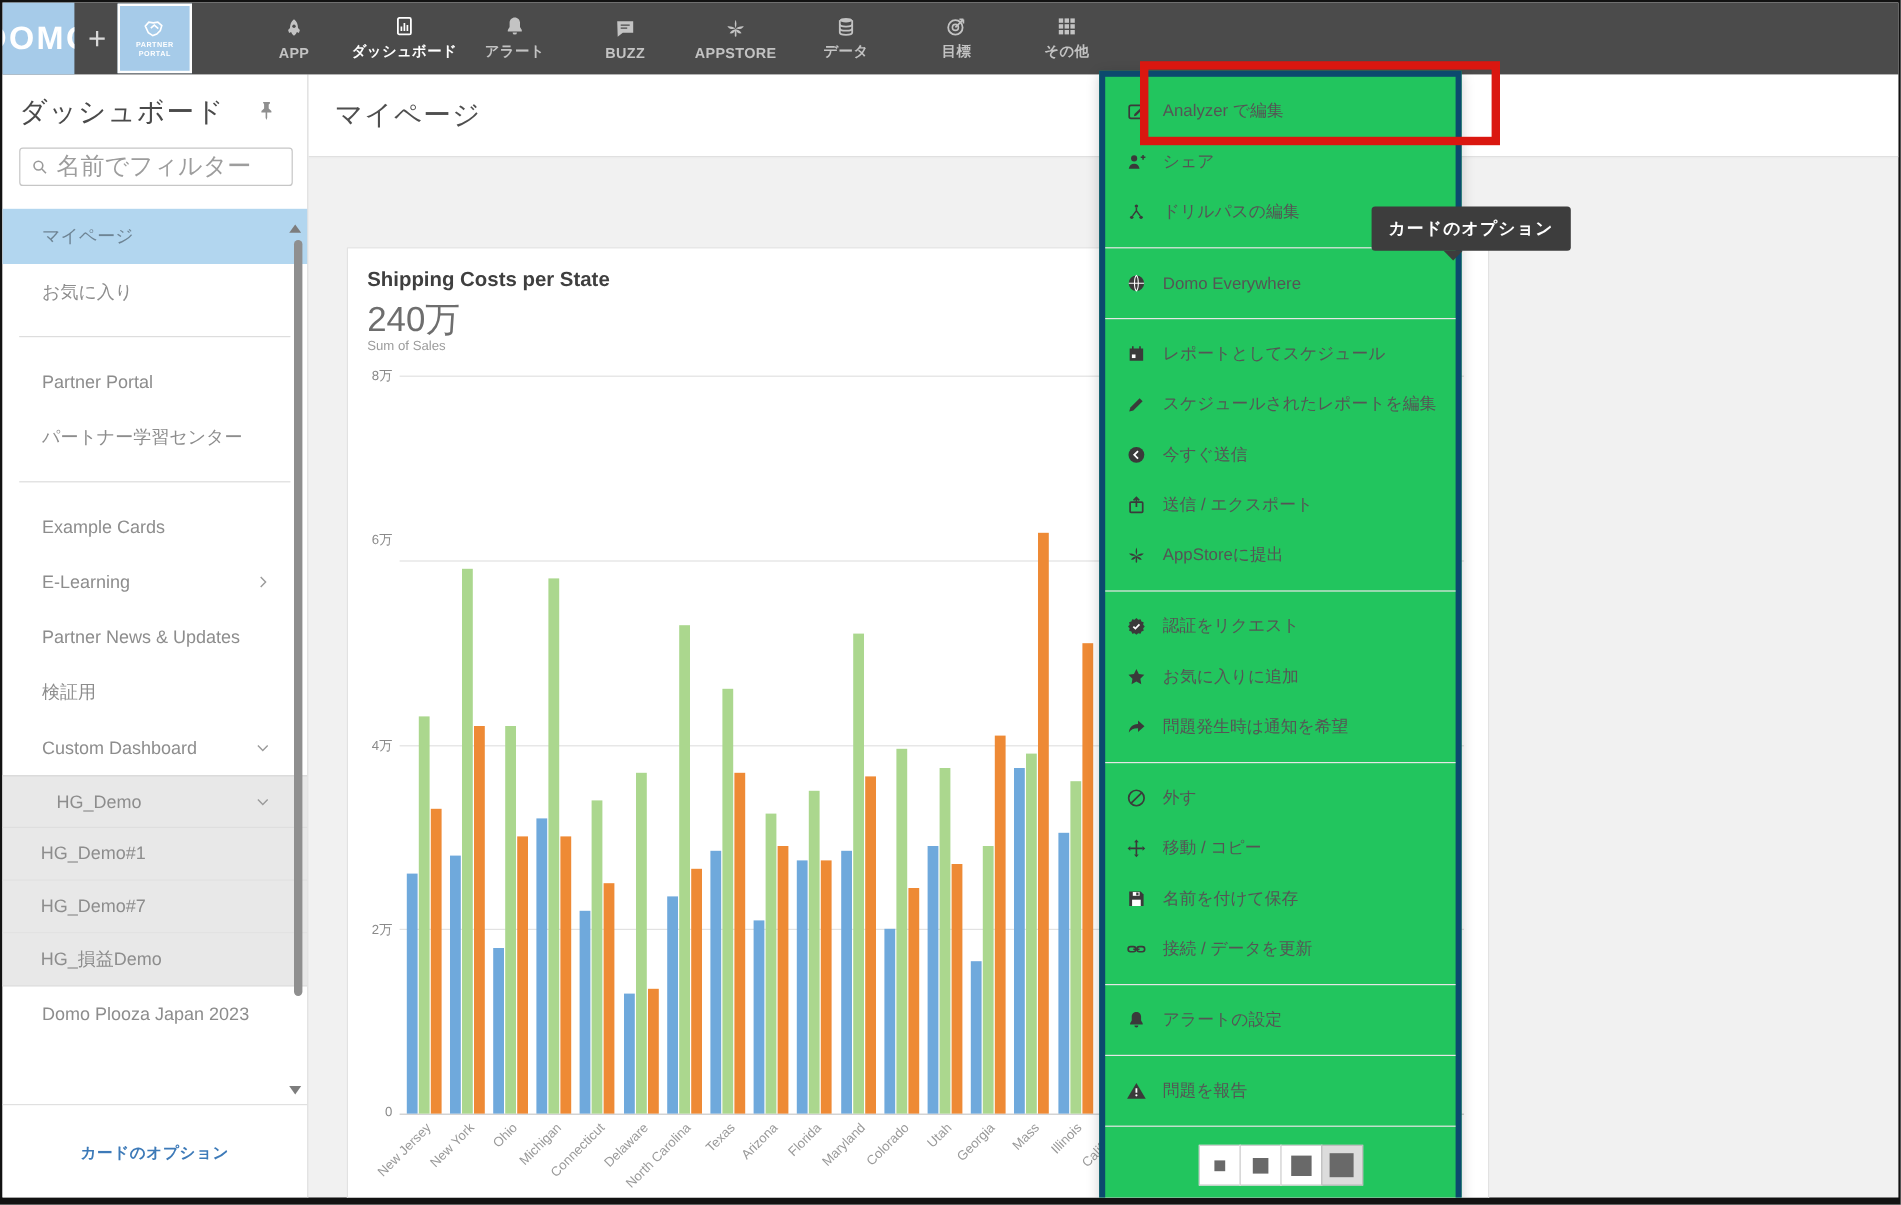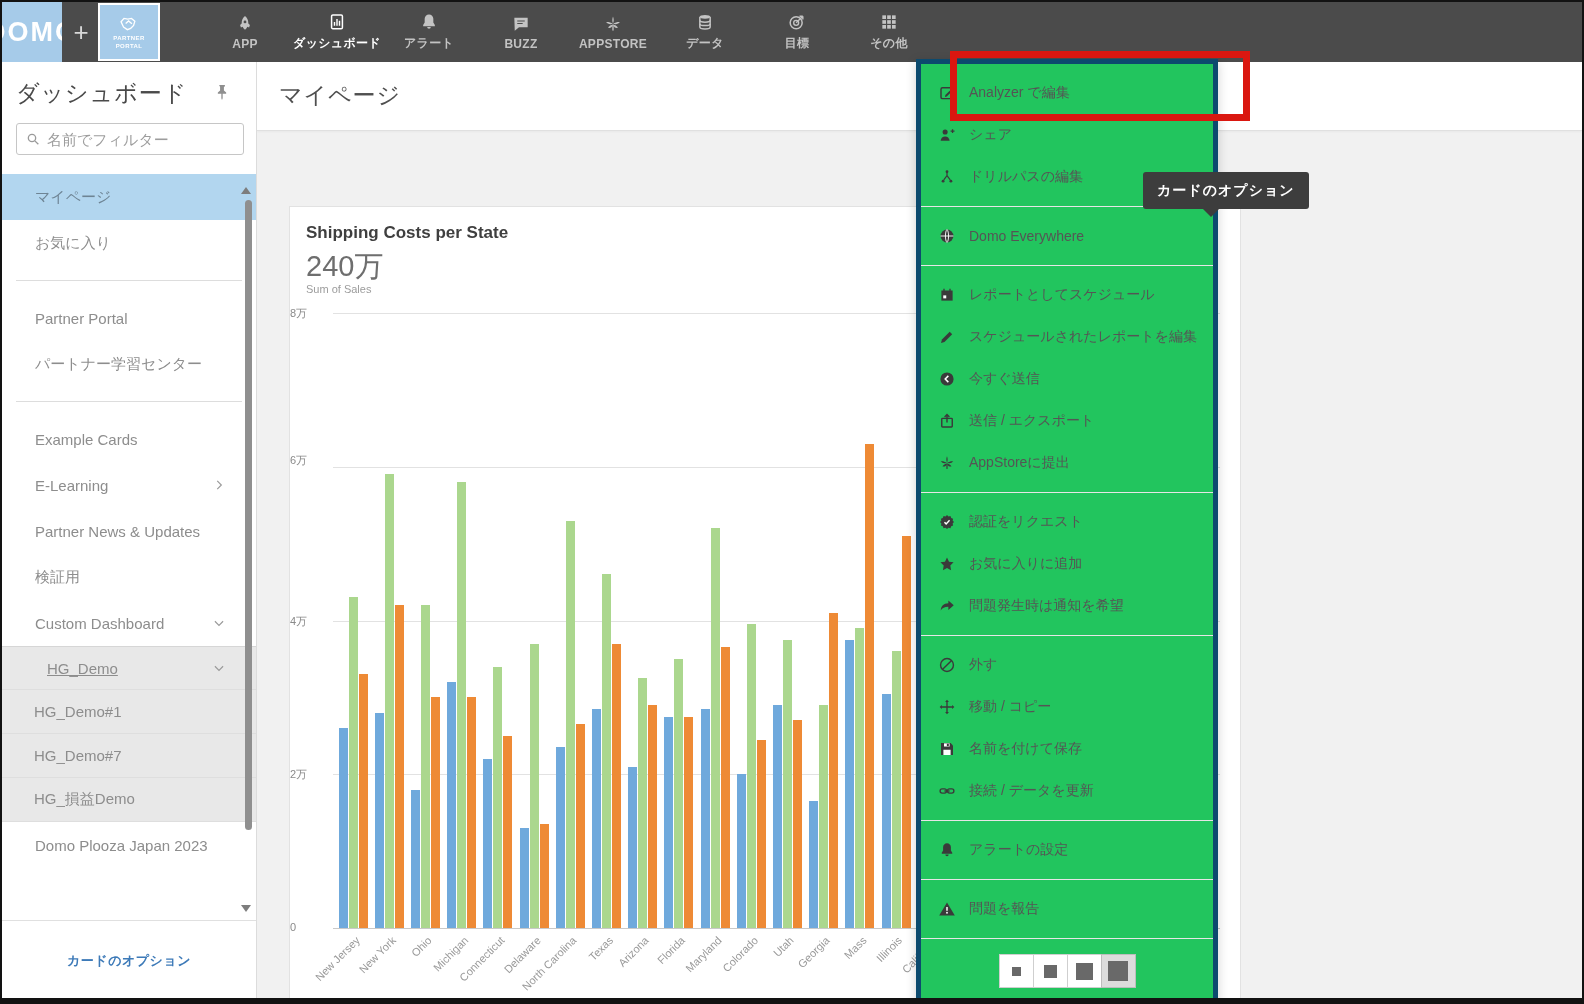--- a/index.html
+++ b/index.html
@@ -29,28 +29,28 @@
 
   
   .sidebar { position:absolute; left:0; top:60px; bottom:0; width:255px; background:#fff;
              border-right:1px solid #dcdcdc; z-index:10; }
   .sb-title { position:absolute; left:14px; top:16px; font-size:23px; color:#4a4a4a; font-weight:normal; letter-spacing:1px; }
   .sb-pin { position:absolute; right:24px; top:20px; width:20px; height:20px; color:#8f8f8f; cursor:pointer; }
   .sb-search { position:absolute; left:14px; top:61px; width:228px; height:32px; border:1px solid #c6c6c6;
                border-radius:3px; background:#fff; }
   .sb-search .ic { position:absolute; left:8px; top:7px; width:16px; height:16px; color:#9a9a9a; }
   .sb-search input { position:absolute; left:30px; top:0; width:194px; height:30px; border:none; outline:none;
-                     font-size:15px; color:#666; font-family:inherit; background:transparent; }
+                     font-size:20px; color:#666; font-family:inherit; background:transparent; }
   .sb-search input::placeholder { color:#9d9d9d; }
   .sb-list { position:absolute; left:0; top:112px; right:0; }
   .sb-row { position:relative; height:46px; display:flex; align-items:center; padding-left:33px;
             font-size:15px; color:#8d8d8d; cursor:pointer; }
   .sb-row.selected { background:#b2d6ef; color:#6e8494; }
   .sb-row.grouped { background:#e8e8e8; border-bottom:1px solid #dedede; height:44px; }
-  .sb-row.grouped.first { border-top:1px solid #d6d6d6;text-decoration:underline; }
+  .sb-row.grouped.first { border-top:1px solid #d6d6d6; }
   .sb-row.indent1 { padding-left:45px; }
   .sb-row.indent2 { padding-left:32px; }
   .sb-row .chev { position:absolute; right:30px; top:50%; margin-top:-7px; width:14px; height:14px; color:#9a9a9a; }
   .sb-divider { height:29px; position:relative; }
   .sb-divider::after { content:""; position:absolute; left:14px; right:14px; top:14px; border-top:1px solid #ddd; }
   .sb-footer-divider { position:absolute; left:0; right:0; top:858px; border-top:1px solid #e0e0e0; }
   .sb-manage { position:absolute; left:0; right:0; top:878px; height:42px; display:flex; align-items:center;
                justify-content:center; font-size:13px; font-weight:bold; color:#3d7ab8; letter-spacing:.5px; cursor:pointer; }
   .sb-scroll-up { position:absolute; right:5px; top:125px; width:0; height:0; cursor:pointer;
                   border-left:5px solid transparent; border-right:5px solid transparent; border-bottom:7px solid #7d7d7d; }
@@ -66,21 +66,21 @@
 
   
   .card { position:absolute; left:287px; top:204px; width:952px; height:802px; background:#fff;
           border:1px solid #e2e2e2; z-index:1; }
   .card-title { position:absolute; left:16px; top:16px; font-size:17px; font-weight:bold; color:#3f3f3f; }
   .card-big { position:absolute; left:16px; top:40px; font-size:29px; color:#6e6e6e; }
   .card-sub { position:absolute; left:16px; top:76px; font-size:11px; color:#9c9c9c; }
   .plot { position:absolute; left:0; top:0; width:100%; height:100%; }
   .gridline { position:absolute; left:43px; width:887px; border-top:1px solid #e2e2e2; }
   .gridline.zero { border-top-color:#c9c9c9; }
-  .ytick { position:absolute; left:0; width:37px; font-size:11px; color:#8a8a8a; }
+  .ytick { position:absolute; left:0; width:37px; text-align:right; font-size:11px; color:#8a8a8a; }
   .bar { position:absolute; width:9px; }
   .xlabel { position:absolute; font-size:11px; color:#999; white-space:nowrap;
             transform-origin:100% 0; transform:rotate(-45deg); }
 
   
   .menu { position:absolute; left:914px; top:57px; width:302px; background:#22c55e;
           border:5px solid #0c4a6e; box-shadow:0 3px 10px rgba(0,0,0,.18); z-index:50; }
   .menu-group { padding:8px 0; border-bottom:1px solid #e6e6e6; }
   .menu-group:last-child { border-bottom:none; }
   .menu-item { height:42px; display:flex; align-items:center; padding-left:17px; cursor:pointer; }
@@ -277,21 +277,21 @@
   </div>
 
   <section class="card">
     <h3 class="card-title">Shipping Costs per State</h3>
     <div class="card-big">240万</div>
     <div class="card-sub">Sum of Sales</div>
     <div class="plot" id="plot">
         <div class="gridline" style="top: 106px;"></div>
         <div class="ytick" style="top: 99px;">8万</div>
         <div class="gridline" style="top: 259.75px;"></div>
-        <div class="ytick" style="top: 246px;">6万</div>
+        <div class="ytick" style="top: 235px;">6万</div>
         <div class="gridline" style="top: 413.5px;"></div>
         <div class="ytick" style="top: 406.5px;">4万</div>
         <div class="gridline" style="top: 567.25px;"></div>
         <div class="ytick" style="top: 560.25px;">2万</div>
         <div class="gridline zero" style="top: 721px;"></div>
         <div class="ytick" style="top: 714px;">0</div>
         <div class="bar" style="left: 48.5px; top: 521.125px; height: 199.875px; background: rgb(111, 169, 220);"></div>
         <div class="bar" style="left: 58.5px; top: 390.438px; height: 330.562px; background: rgb(171, 215, 142);"></div>
         <div class="bar" style="left: 68.5px; top: 467.312px; height: 253.688px; background: rgb(238, 138, 53);"></div>
         <div class="xlabel" style="right: 887px; top: 727px;">New Jersey</div>

